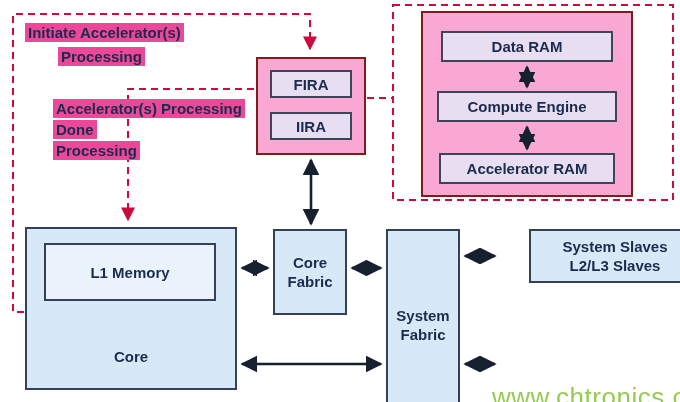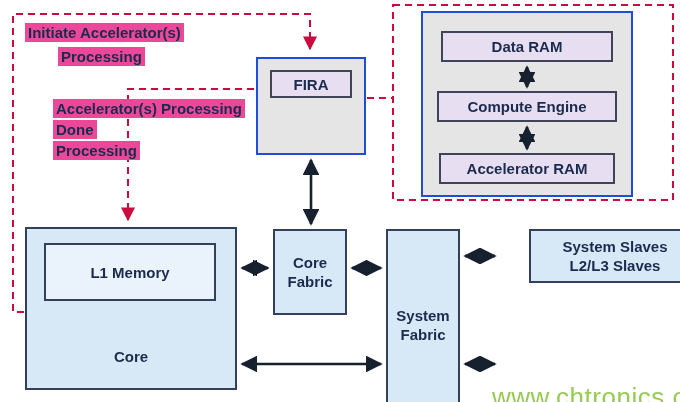--- a/index.html
+++ b/index.html
@@ -24,21 +24,21 @@
     text-align:center;
     font-weight:bold;
     font-size:15px;
     color:#1b2b4e;
     line-height:19px;
     z-index:1;
   }
   .blue   { background:#d7e9f7; }
   .l1fill { background:#eaf3fb; }
 
-  .purple-outer { background:#e5e5e5; border:2px solid #1d4ed8; }
+  .purple-outer { background:#f9a8d4; border:2px solid #7f1d1d; }
   .purple-inner { background:#e7def1; border:2px solid #3f4459; }
 
   
   .core          { left:25px;  top:227px; width:212px; height:163px; }
   .l1            { left:17px;  top:14px;  width:172px; height:58px; }
   .core-label    { position:absolute; left:0; right:0; top:118px; text-align:center;
                    font-weight:bold; font-size:15px; color:#1b2b4e; }
   .core-fabric   { left:273px; top:229px; width:74px;  height:86px; }
   .system-fabric { left:386px; top:229px; width:74px;  height:192px; }
   .slaves        { left:500px; top:229px; width:172px; height:54px;margin-left:29px; }
@@ -116,20 +116,23 @@
   <div class="box blue slaves">
     <span>System Slaves</span>
     <span>L2/L3 Slaves</span>
   </div>
 
 
   <div class="box purple-outer accel">
     <div class="box purple-inner fira">
       <span>FIRA</span>
     </div>
+    <div class="box purple-inner iira">
+      <span>IIRA</span>
+    </div>
   </div>
 
   <div class="box purple-outer detail-box">
     <div class="box purple-inner dram">
       <span>Data RAM</span>
     </div>
     <div class="box purple-inner ceng">
       <span>Compute Engine</span>
     </div>
     <div class="box purple-inner cram">

